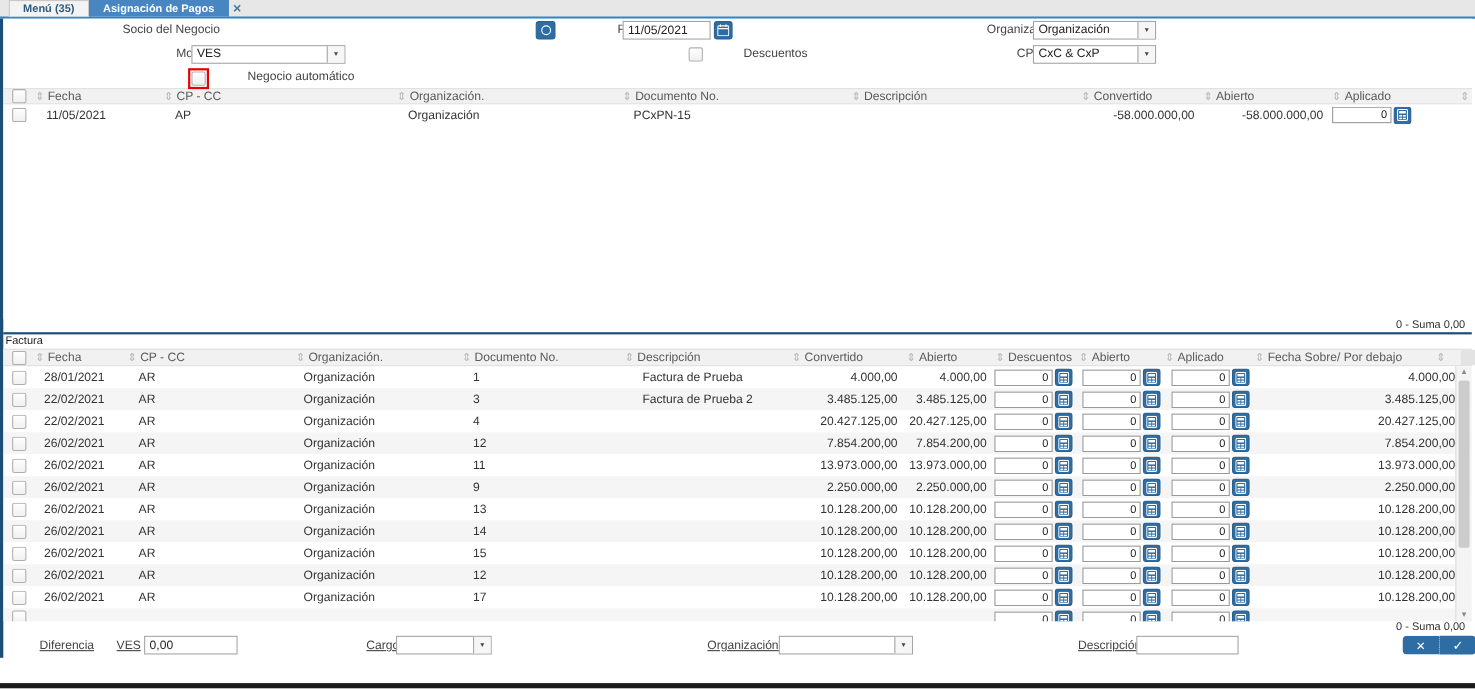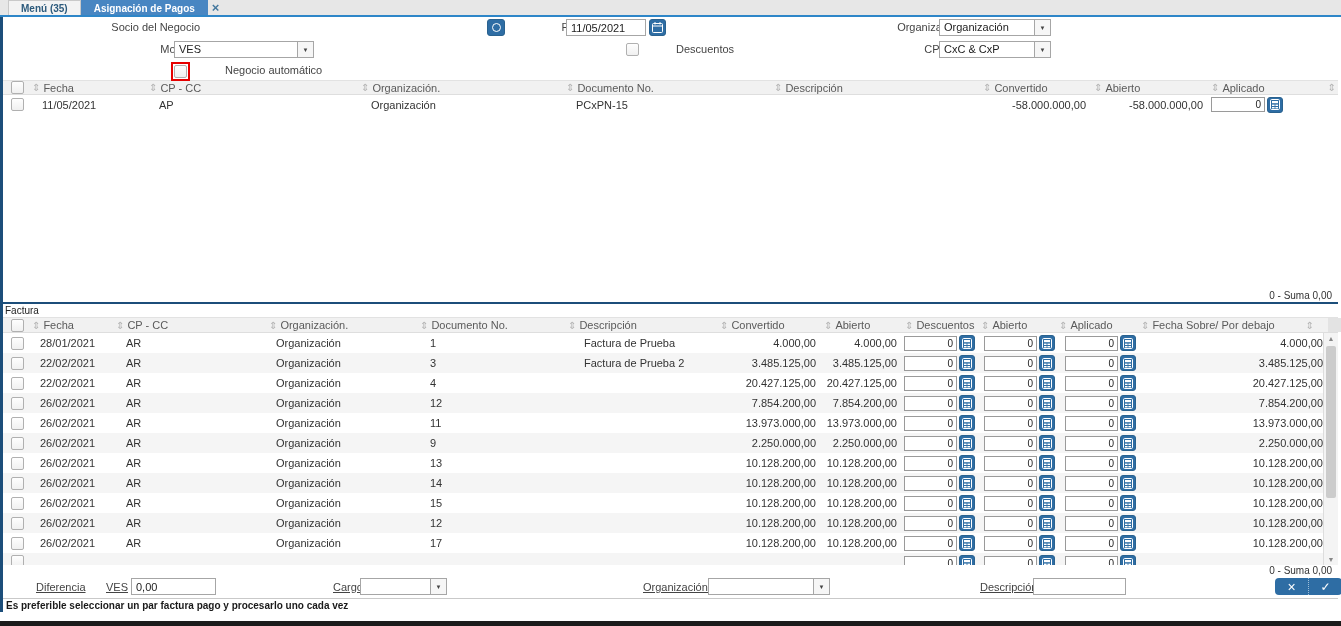--- a/index.html
+++ b/index.html
@@ -940,16 +940,15 @@
     <div class="btn-pair">
       <div class="abtn cancel">
           <span>×</span>
         </div>
       <div class="abtn confirm">
           <span>✓</span>
         </div>
     </div>
   </div>
 
-  <div class="statusbar"><span>Es preferible seleccionar un par factura pago y procesarlo uno cada vez</span></div>
 </div>
 
 <div class="bottom-bar"></div>
 
 </body></html>

